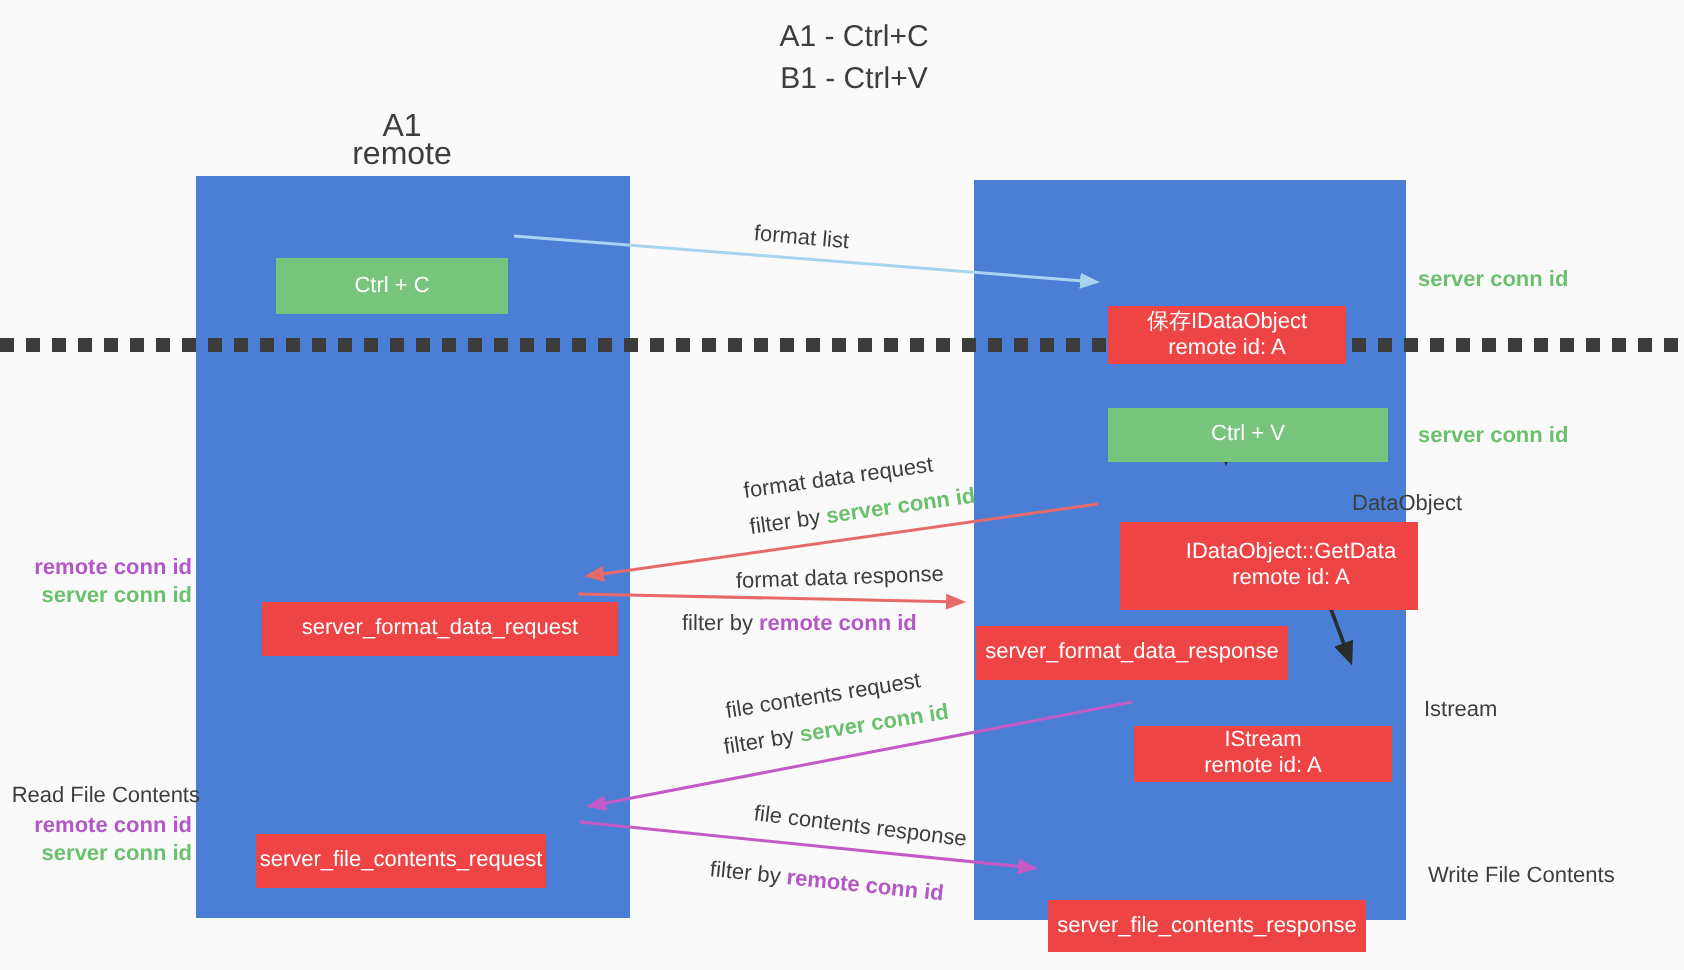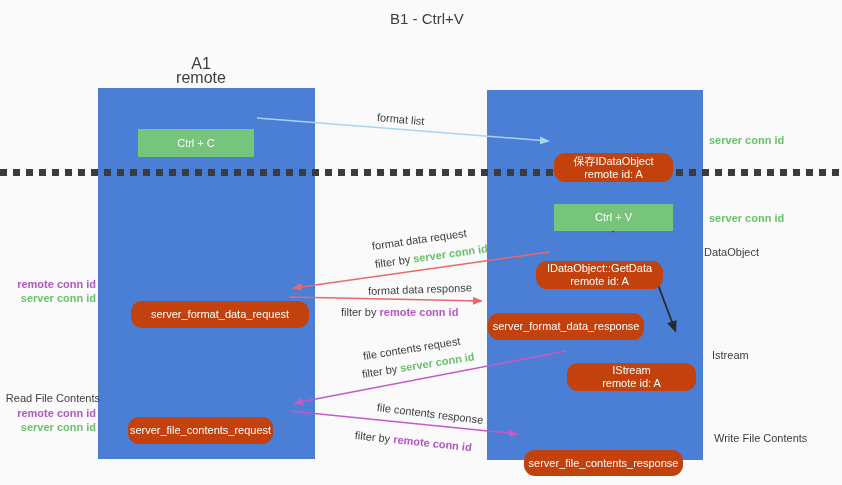--- a/index.html
+++ b/index.html
@@ -4,38 +4,39 @@
 <style>
   html,body{margin:0;padding:0;}
   body{font-family:"Liberation Sans", sans-serif;}
   .canvas{position:relative;width:842px;height:485px;background:#fafafa;overflow:hidden;}
   .lane{position:absolute;background:#4a7fd5;}
   .divider{position:absolute;left:0;top:169px;width:842px;height:7px;
     background:repeating-linear-gradient(90deg,#3c3c3c 0 7px,transparent 7px 13px);z-index:3;}
   .arrows{position:absolute;left:0;top:0;z-index:4;}
   .node{position:absolute;display:flex;flex-direction:column;align-items:center;justify-content:center;
     color:#fff;font-size:11px;line-height:13px;text-align:center;z-index:5;white-space:nowrap;margin-top:24px;}
-  .orange{background:#c2410c;border-radius:11px;}
+  .orange{background:#ef4444;}
   .greenbox{background:#77c57d;}
   .title{position:absolute;left:337px;top:8px;width:180px;text-align:center;color:#3d3d3d;
     font-size:15px;line-height:21px;z-index:2;}
   .lanehead{position:absolute;width:110px;text-align:center;color:#3d3d3d;font-size:16px;line-height:14px;z-index:2;}
   .flabel{position:absolute;font-size:11px;color:#3d3d3d;white-space:nowrap;z-index:6;transform-origin:left center;}
   .side{position:absolute;font-size:11px;white-space:nowrap;z-index:6;}
   .g{color:#6bc06e;font-weight:bold;}
   .p{color:#b457c6;font-weight:bold;}
   .dark{color:#3d3d3d;}
   .right-align{text-align:right;}
 </style>
 </head>
 <body>
 
 <div class="canvas">
 
   <div class="title">
+    <div>A1 - Ctrl+C</div>
     <div>B1 - Ctrl+V</div>
   </div>
 
   <div class="lanehead" style="left:146px;top:57px;">
     <div>A1</div>
     <div>remote</div>
   </div>
 
   <div class="lane" style="left:98px;top:88px;width:217px;height:371px;"></div>
   <div class="lane" style="left:487px;top:90px;width:216px;height:370px;"></div>
@@ -66,23 +67,23 @@
     <line x1="290" y1="411" x2="517" y2="434" stroke="#c45ac8" stroke-width="1.5" marker-end="url(#m-mag)"></line>
   </svg>
 
   <div class="node greenbox" style="left:138px;top:105px;width:116px;height:28px;">Ctrl + C</div>
 
   <div class="node orange" style="left:554px;top:129px;width:119px;height:29px;">
     <div>保存IDataObject</div>
     <div>remote id: A</div>
   </div>
 
-  <div class="node greenbox" style="left:554px;top:180px;width:119px;height:27px;">Ctrl + V</div>
+  <div class="node greenbox" style="left:554px;top:180px;width:140px;height:27px;">Ctrl + V</div>
 
-  <div class="node orange" style="left:536px;top:237px;width:127px;height:28px;">
+  <div class="node orange" style="left:560px;top:237px;width:127px;height:44px;padding-left:22px;">
     <div>IDataObject::GetData</div>
     <div>remote id: A</div>
   </div>
 
   <div class="node orange" style="left:131px;top:277px;width:178px;height:27px;">server_format_data_request</div>
 
   <div class="node orange" style="left:488px;top:289px;width:156px;height:27px;">server_format_data_response</div>
 
   <div class="node orange" style="left:567px;top:339px;width:129px;height:28px;">
     <div>IStream</div>
@@ -120,17 +121,17 @@
   </div>
 
   <div class="side p right-align" style="left:0px;top:278px;width:96px;">remote conn id</div>
   <div class="side g right-align" style="left:0px;top:292px;width:96px;">server conn id</div>
   <div class="side dark right-align" style="left:0px;top:392px;width:100px;">Read File Contents</div>
   <div class="side p right-align" style="left:0px;top:407px;width:96px;">remote conn id</div>
   <div class="side g right-align" style="left:0px;top:421px;width:96px;">server conn id</div>
 
   <div class="side g" style="left:709px;top:134px;">server conn id</div>
   <div class="side g" style="left:709px;top:212px;">server conn id</div>
-  <div class="side dark" style="left:704px;top:246px;">DataObject</div>
+  <div class="side dark" style="left:676px;top:246px;">DataObject</div>
   <div class="side dark" style="left:712px;top:349px;">Istream</div>
   <div class="side dark" style="left:714px;top:432px;">Write File Contents</div>
 
 </div>
 
 </body></html>

